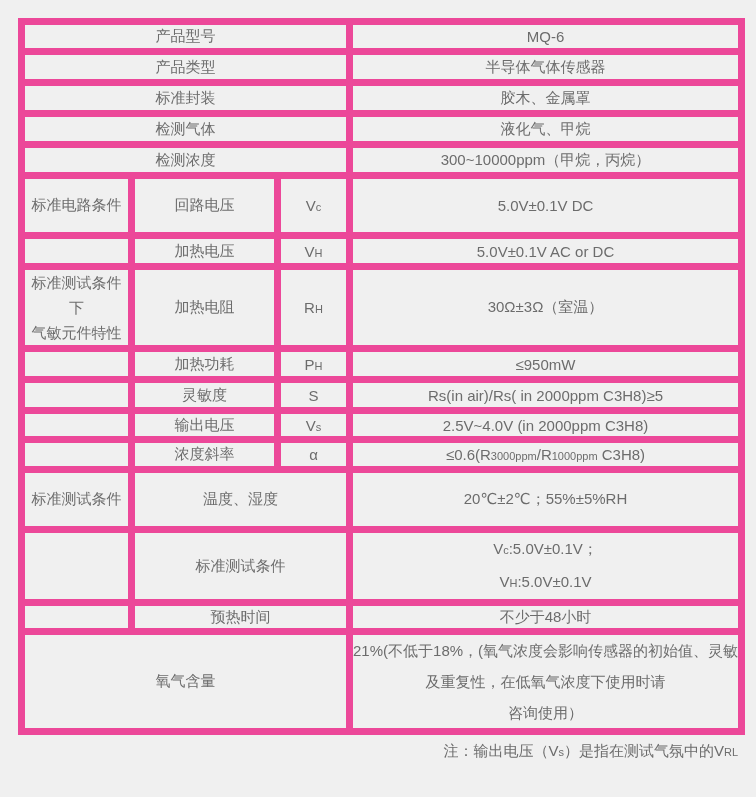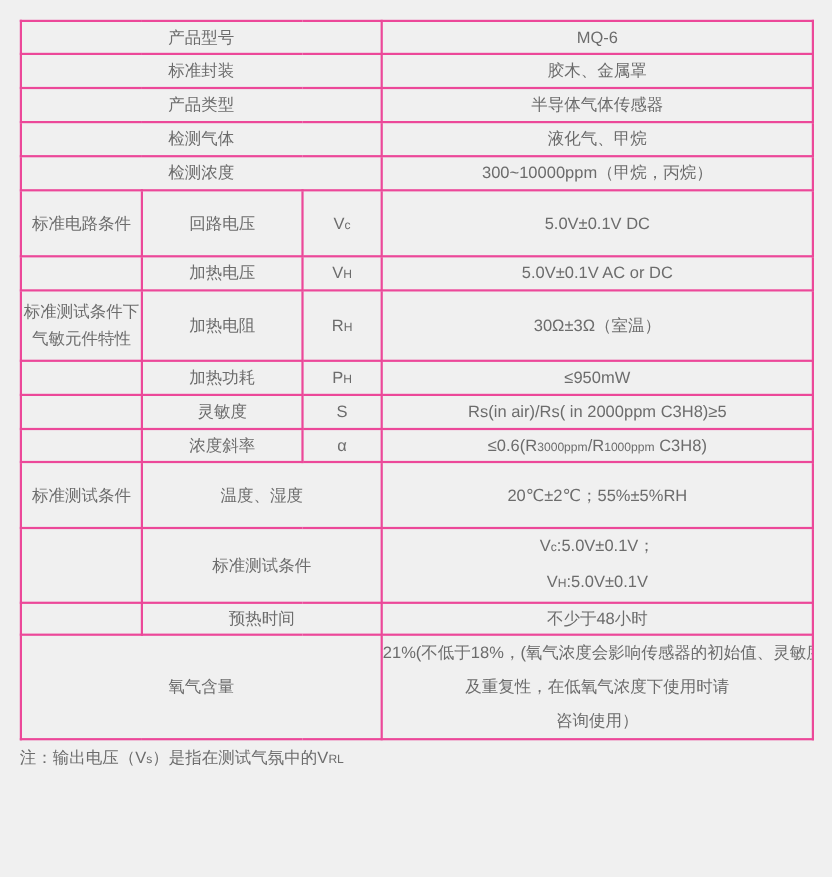--- a/index.html
+++ b/index.html
@@ -14,66 +14,66 @@
     overflow: hidden;
   }
   table.spec {
     border-collapse: collapse;
     table-layout: fixed;
     width: 720px;
     margin: 18px 0 0 18px;
     background: #f0f0f0;
   }
   table.spec td {
-    border: 2px solid #ec4899;
+    border: 7px solid #ec4899;
     text-align: center;
     vertical-align: middle;
     padding: 0;
     overflow: hidden;
   }
   .sm { font-size: 11px; }
   
   .gd { padding-top: 16px; }
   
   .g2 { line-height: 25px; padding-bottom: 12px; margin-left: 40px; }
   
   .oxyl { padding-top: 55px; }
   .lh31 { line-height: 31px; white-space: nowrap; }
   .lh32 { line-height: 32px; margin-top: 48px; }
   .note {
     width: 720px;
     margin: 7px 0 0 18px;
-    text-align: left;
+    text-align: right;
   }
 </style>
 </head>
 <body>
 
 <table class="spec">
   <colgroup>
     <col style="width:110px">
     <col style="width:146px">
     <col style="width:72px">
     <col style="width:392px">
   </colgroup>
 
   <tbody>
       <tr style="height:30px">
     <td colspan="3">产品型号</td>
     <td>MQ-6</td>
   </tr>
 
   <tr style="height:31px">
-    <td colspan="3">标准封装</td>
-    <td>胶木、金属罩</td>
+    <td colspan="3">产品类型</td>
+    <td>半导体气体传感器</td>
   </tr>
 
   <tr style="height:31px">
-    <td colspan="3">产品类型</td>
-    <td>半导体气体传感器</td>
+    <td colspan="3">标准封装</td>
+    <td>胶木、金属罩</td>
   </tr>
 
   <tr style="height:31px">
     <td colspan="3">检测气体</td>
     <td>液化气、甲烷</td>
   </tr>
 
   <tr style="height:31px">
     <td colspan="3">检测浓度</td>
     <td>300~10000ppm（甲烷，丙烷）</td>
@@ -108,20 +108,26 @@
     <td>≤950mW</td>
   </tr>
 
   <tr style="height:31px">
     <td></td>
     <td>灵敏度</td>
     <td><span>S</span></td>
     <td>Rs(in air)/Rs( in 2000ppm C3H8)≥5</td>
   </tr>
 
+  <tr style="height:29px">
+    <td></td>
+    <td>输出电压</td>
+    <td><span>V</span><span class="sm">s</span></td>
+    <td>2.5V~4.0V (in 2000ppm C3H8)</td>
+  </tr>
 
   <tr style="height:30px">
     <td></td>
     <td>浓度斜率</td>
     <td><span>α</span></td>
     <td><span>≤0.6(R</span><span class="sm">3000ppm</span><span>/R</span><span class="sm">1000ppm</span><span> C3H8)</span></td>
   </tr>
 
   <tr style="height:60px">
     <td class="gd">标准测试条件</td>

